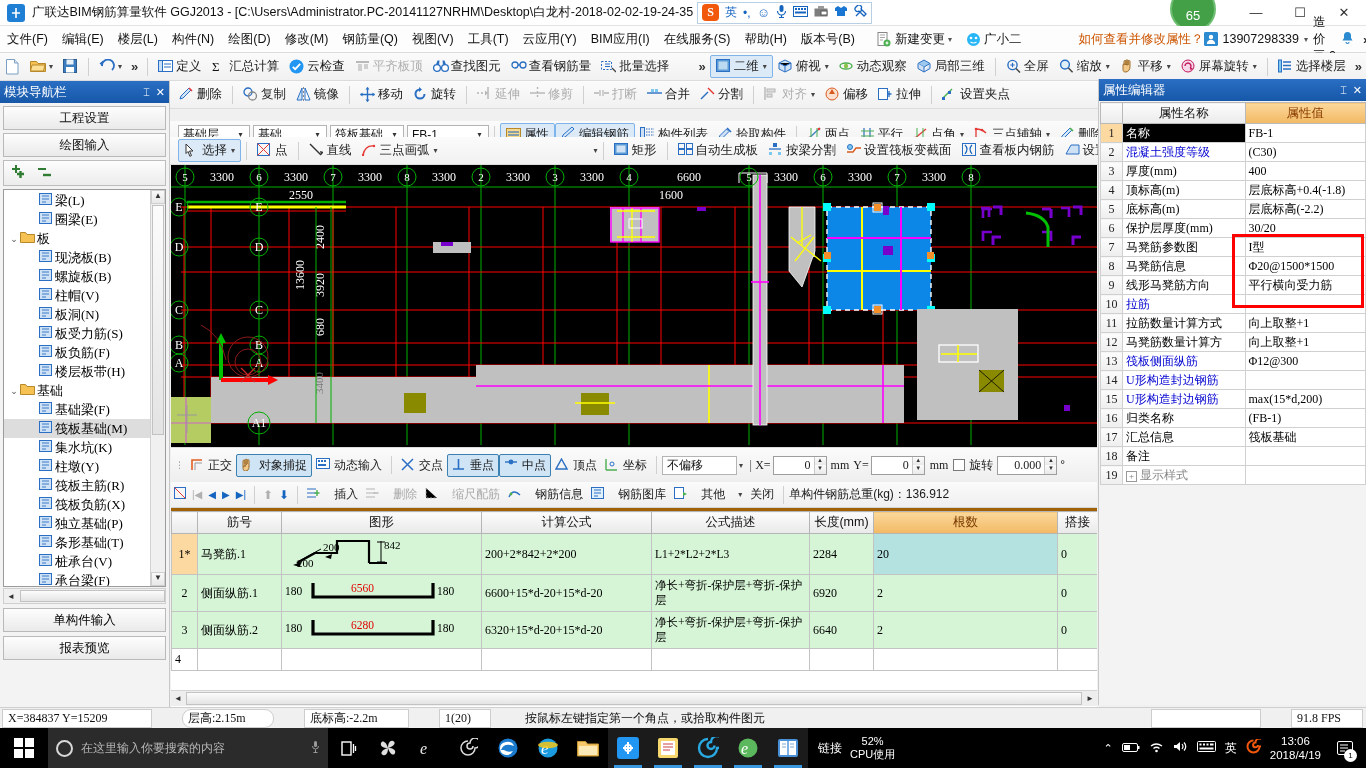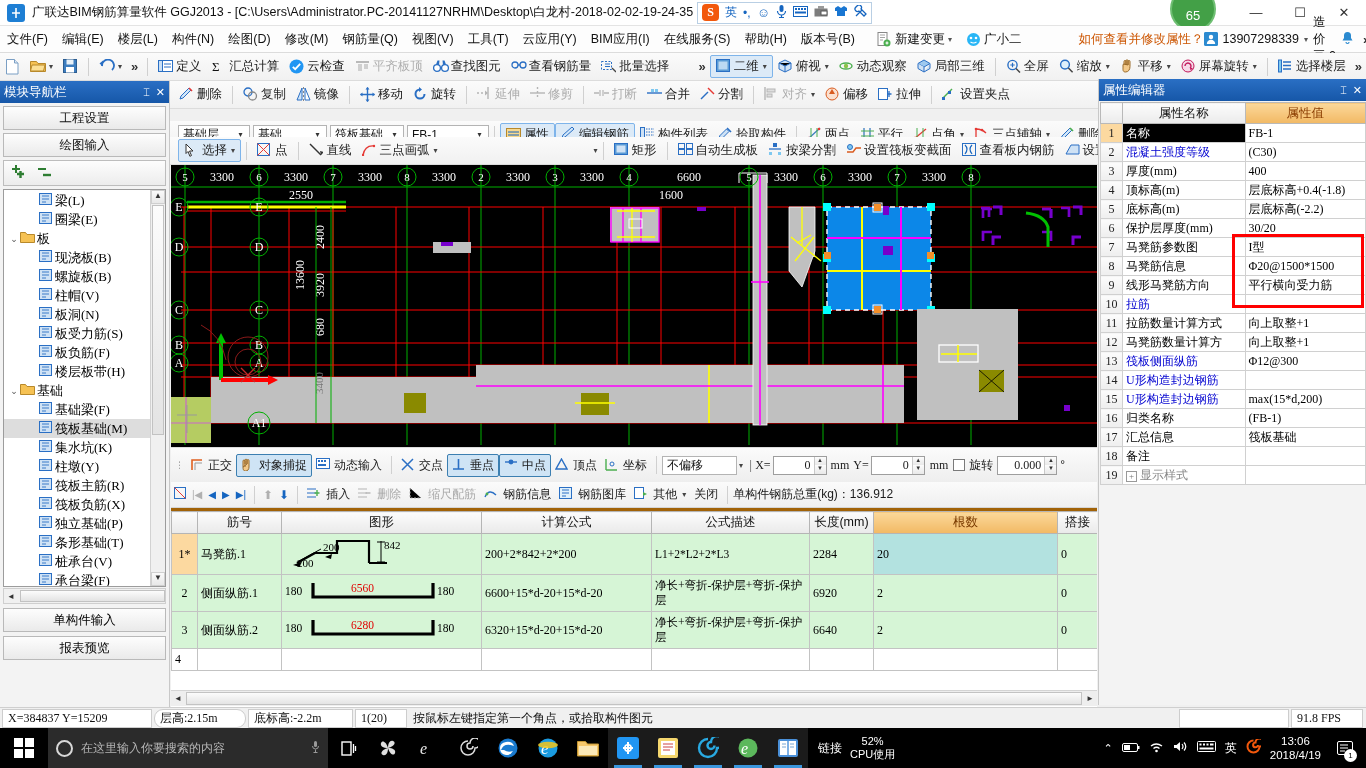--- a/index.html
+++ b/index.html
@@ -155,21 +155,21 @@
   .ckbox { width:12px;height:12px;border:1px solid #7a7a7a;background:#fff;display:inline-block;}
 
   
   .rebarbar {
     position:absolute; left:171px; top:482px; width:926px; height:26px;
     background:linear-gradient(#fbfbfb,#efefef); border-bottom:1px solid #d5d5d5;
     display:flex; align-items:center; font-size:12px; color:#1a1a1a;
   }
   .rb-nav { padding:0 3px; font-size:10px; color:#1565c0; }
   .rb-nav.dis { color:#b0b0b0; }
-  .rb-btn { display:flex; align-items:center; gap:4px; padding:2px 4px; white-space:nowrap;}
+  .rb-btn { display:flex; align-items:center; gap:12px; padding:2px 4px; white-space:nowrap;}
   .rb-btn.dis { color:#a8a8a8; }
 
   
   .tablewrap { position:absolute; left:171px; top:508px; width:926px; height:199px;
                background:#fff; border-top:3px solid #a16207; overflow:hidden;}
   table.rt { border-collapse:collapse; table-layout:fixed; width:926px; }
   table.rt th {
     background:linear-gradient(#fcfcfc,#e9e9e9); border:1px solid #b5b5b5;
     font-weight:normal; font-size:12.5px; height:22px; color:#111;
   }
@@ -207,21 +207,21 @@
   .prop-tbl td.k { font-family:"Liberation Serif",serif; }
   .prop-tbl td.k.blue { color:#0000d0; }
   .prop-tbl td.v { font-family:"Liberation Serif",serif; }
   .prop-tbl tr.selr td.k { background:#000000; color:#fff; }
   .redbox { position:absolute; left:1232px; top:234px; width:132px; height:74px;
             border:3px solid #ff0000; pointer-events:none; }
 
   
   .statusbar { position:absolute; left:0; top:707px; width:1366px; height:21px;
                background:#f0f0f0; border-top:1px solid #cfcfcf; display:flex;
-               align-items:center; font-size:12px; color:#111;}
+               align-items:center; font-size:12px; color:#111;gap:28px;}
   .sb-cell { height:19px; border:1px solid #cdcdcd; background:#fff; display:flex;
              align-items:center; padding:0 5px; margin-left:2px; white-space:nowrap;
              font-family:"Liberation Serif",serif;}
   .sb-plain { padding:0 6px; white-space:nowrap; }
 
   
   .taskbar { position:absolute; left:0; top:728px; width:1366px; height:40px; background:#000;
              display:flex; align-items:center; }
   .tk-start { width:48px; height:40px; display:flex; align-items:center; justify-content:center;}
   .tk-search { width:280px; height:40px; background:#2b2b2b; display:flex; align-items:center;

